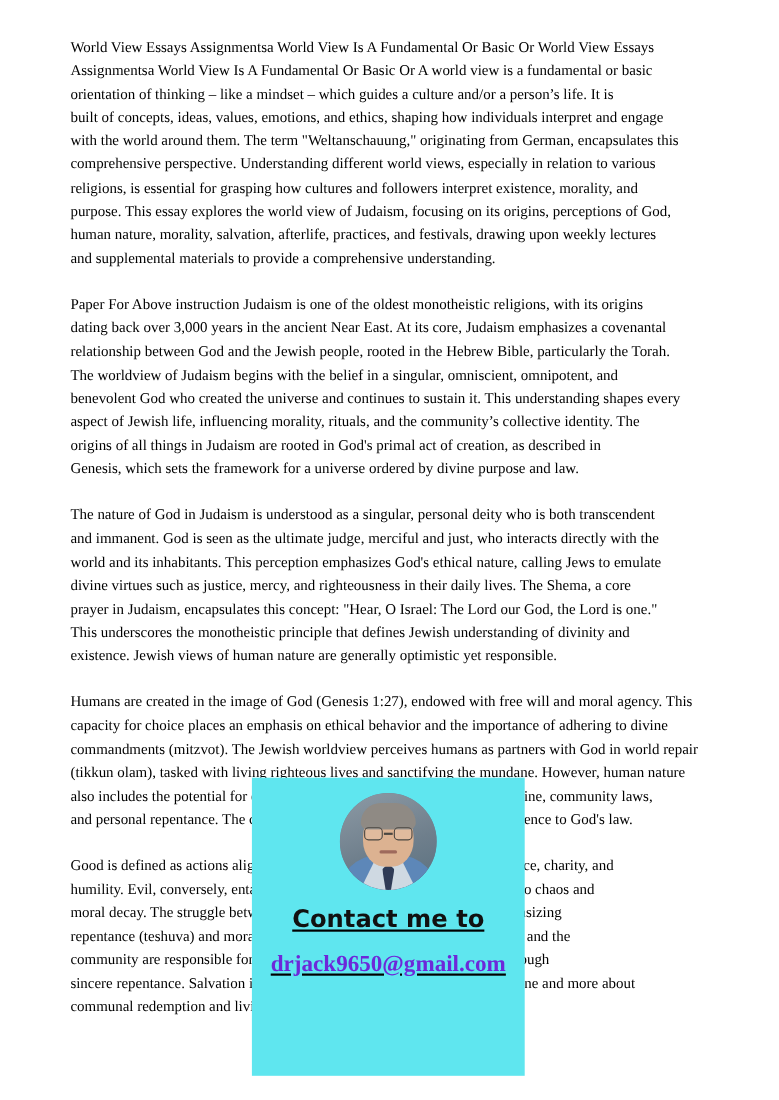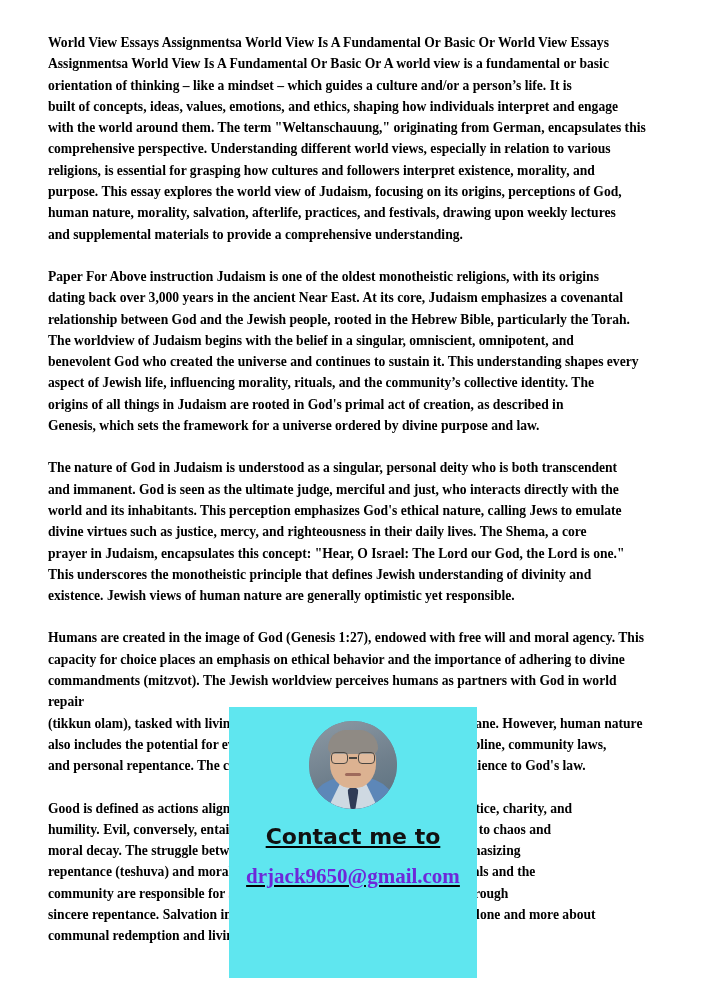--- a/index.html
+++ b/index.html
@@ -18,24 +18,23 @@
   .page {
     position: absolute;
     left: 0;
     top: 0;
     width: 708px;
     height: 1000px;
     background: #ffffff;
   }
   .doc-body {
     position: absolute;
-    left: 48px;
+    left: 64px;
     top: 32px;
     width: 600px;
-    font-weight: bold;
   }
   .para {
     font-size: 13.6px;
     line-height: 21.3px;
     text-align: left;
     margin: 0 0 21px 0;
     white-space: pre-wrap;
   }
   .para:last-child {
     margin-bottom: 0;

